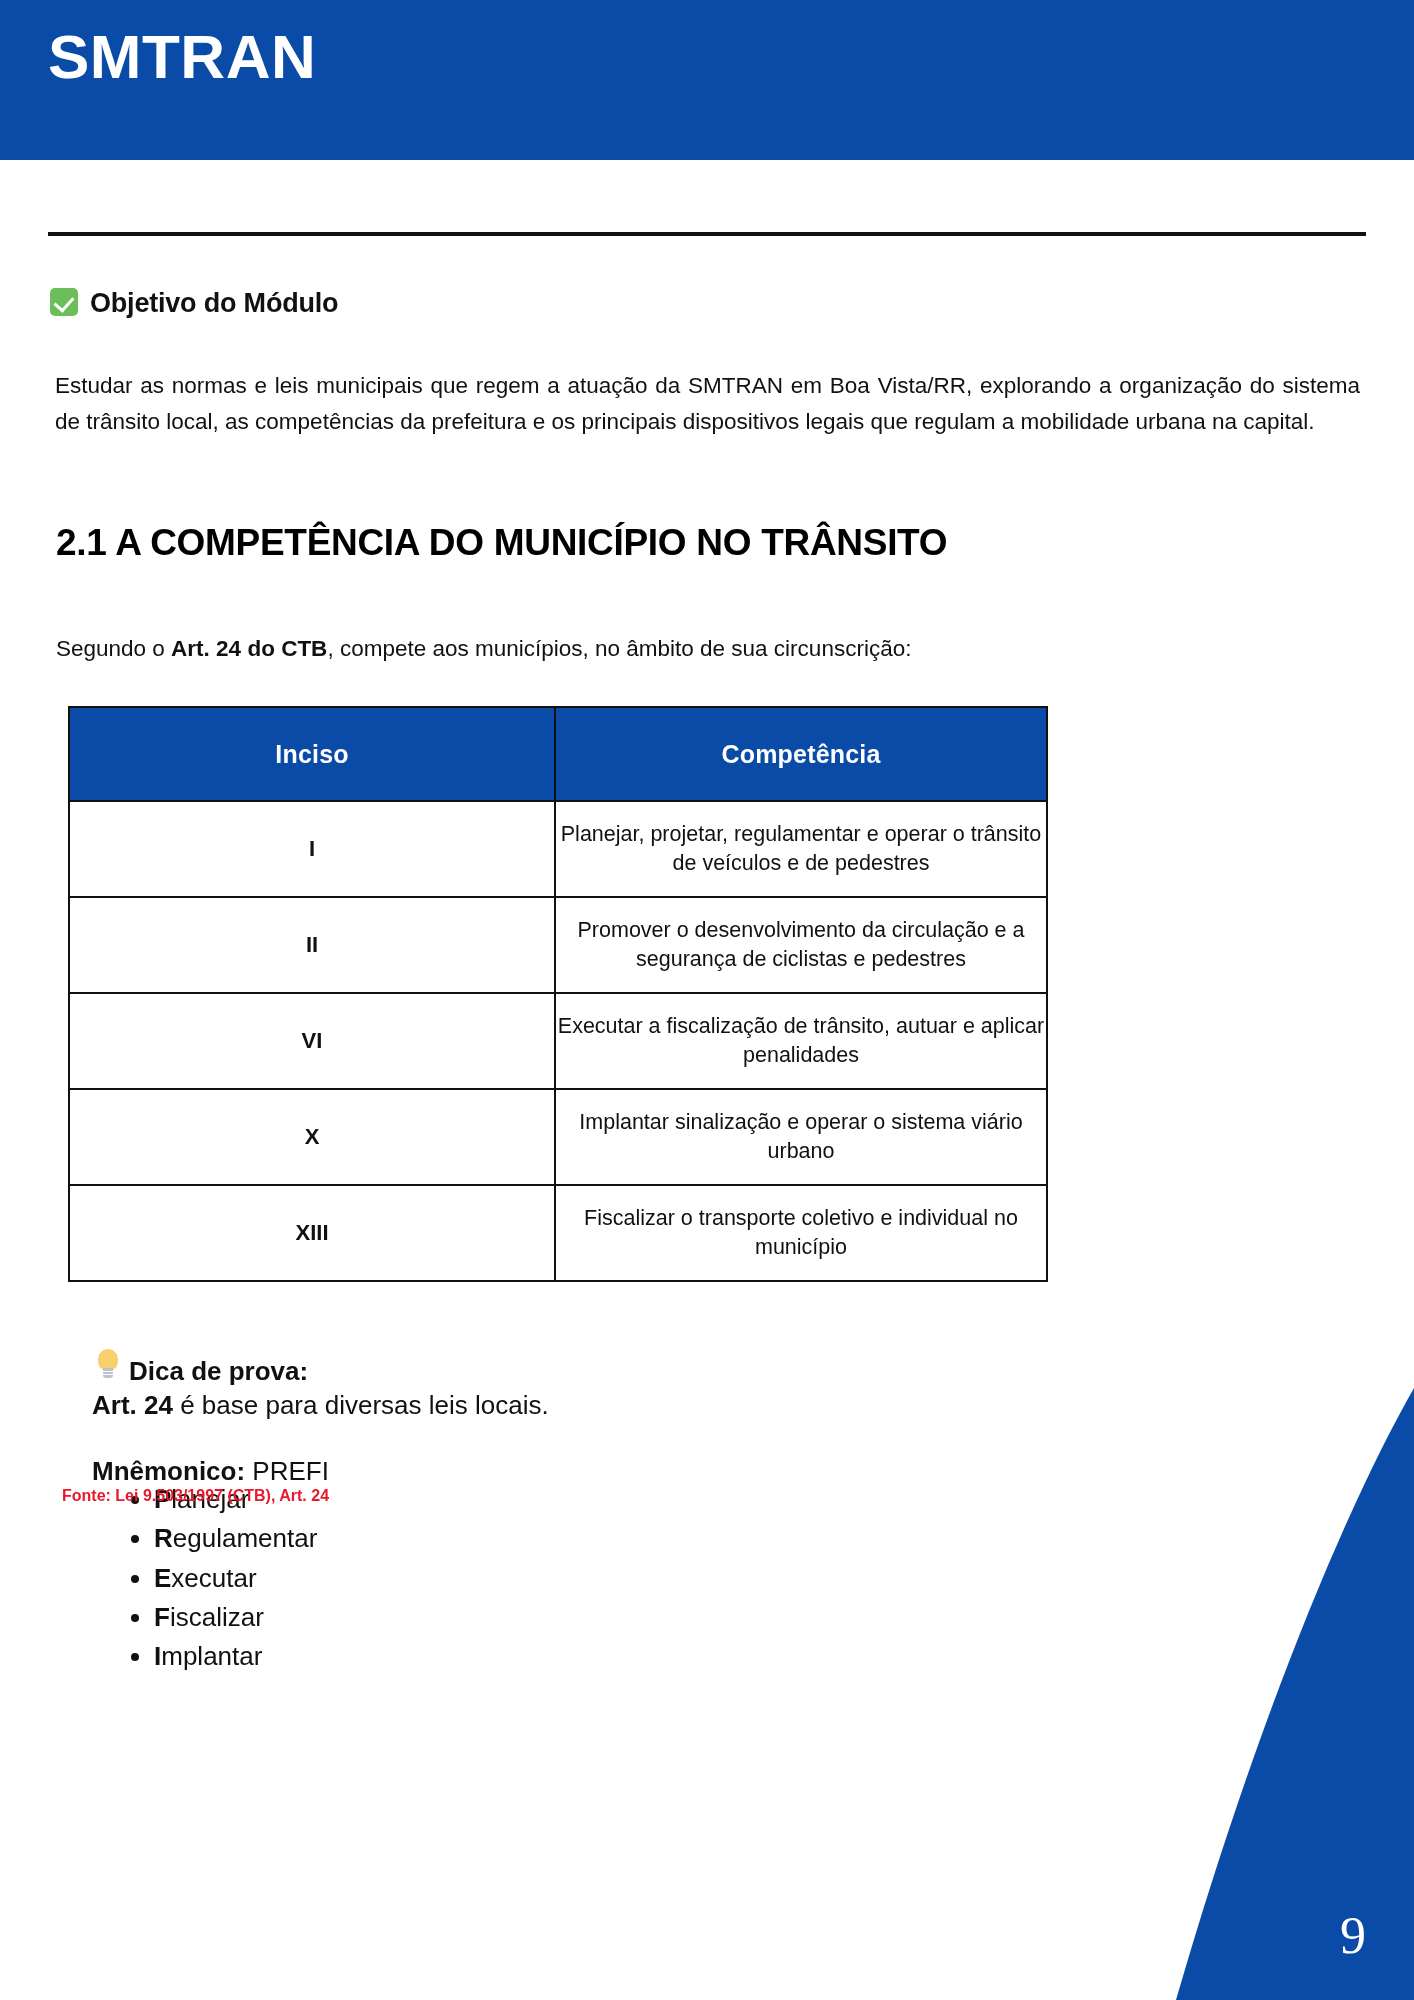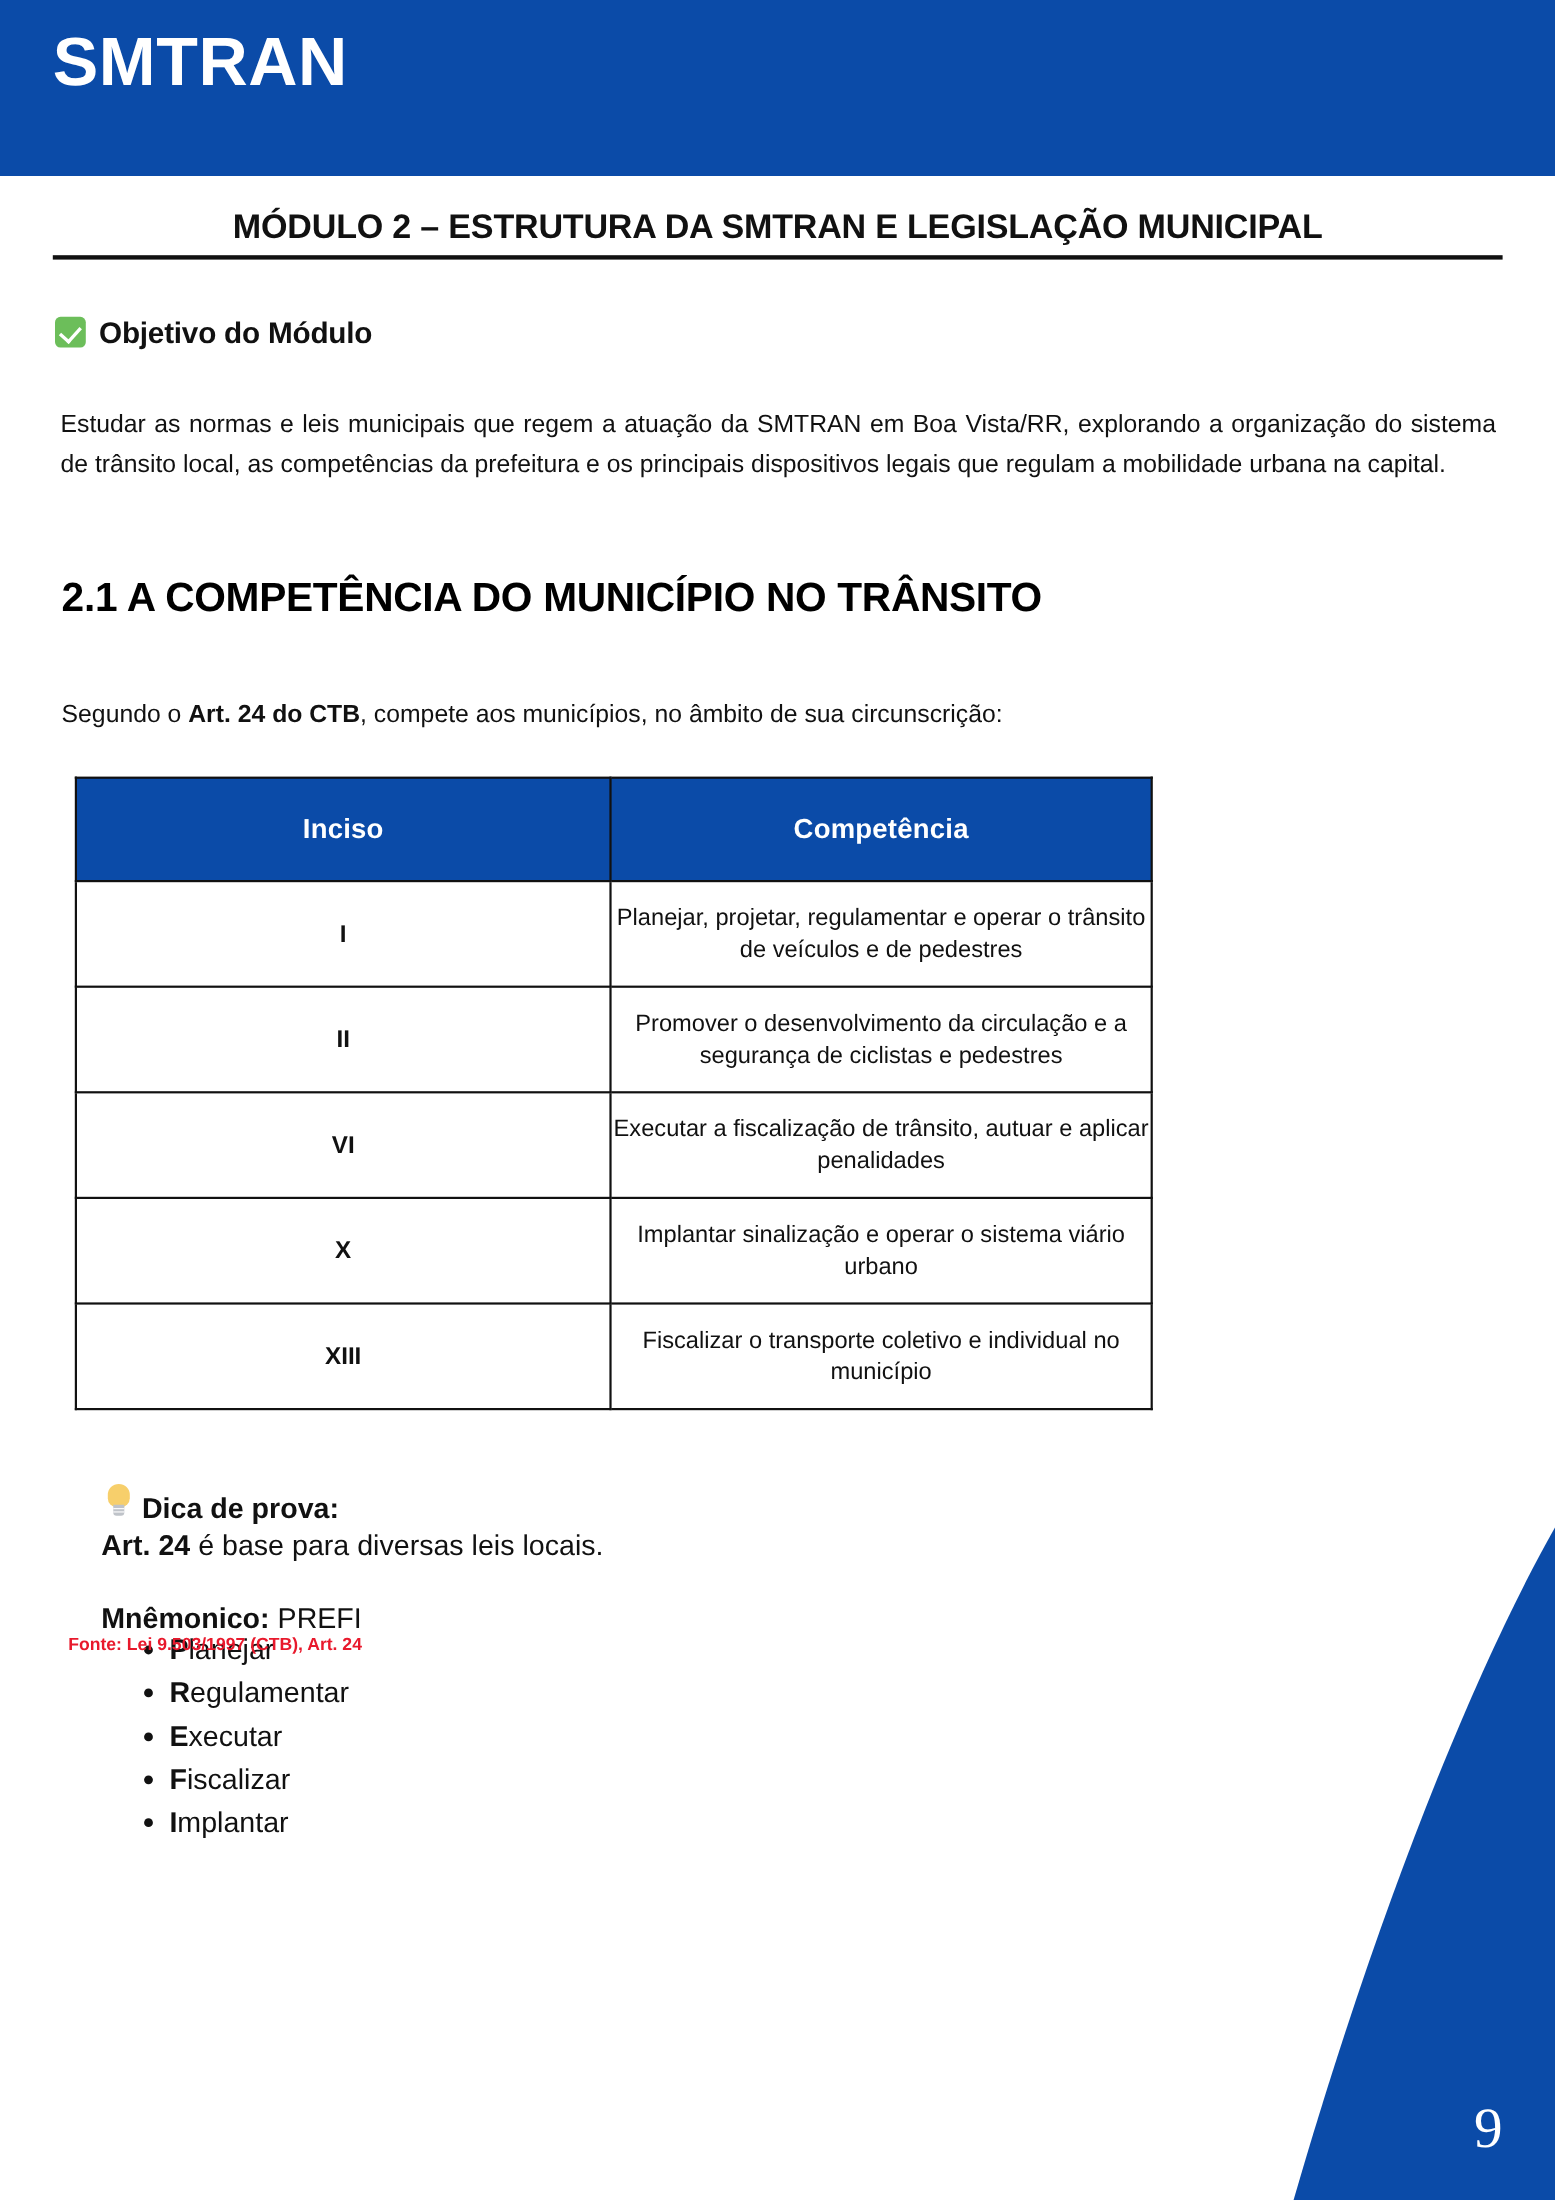--- a/index.html
+++ b/index.html
@@ -287,21 +287,20 @@
   }
 </style>
 </head>
 <body>
 
 <div class="page">
 
   <div class="header-band"></div>
   <div class="brand">SMTRAN</div>
 
-  <div class="module-title">MÓDULO 2 – ESTRUTURA DA SMTRAN E LEGISLAÇÃO MUNICIPAL</div>
   <div class="title-rule"></div>
 
   <div class="objective-head">
     <span class="check-badge"></span>
     <span class="objective-label">Objetivo do Módulo</span>
   </div>
   <div class="objective-text">Estudar as normas e leis municipais que regem a atuação da SMTRAN em Boa Vista/RR, explorando a organização do sistema de trânsito local, as competências da prefeitura e os principais dispositivos legais que regulam a mobilidade urbana na capital.</div>
 
   <div class="section-heading">2.1 A COMPETÊNCIA DO MUNICÍPIO NO TRÂNSITO</div>
 

